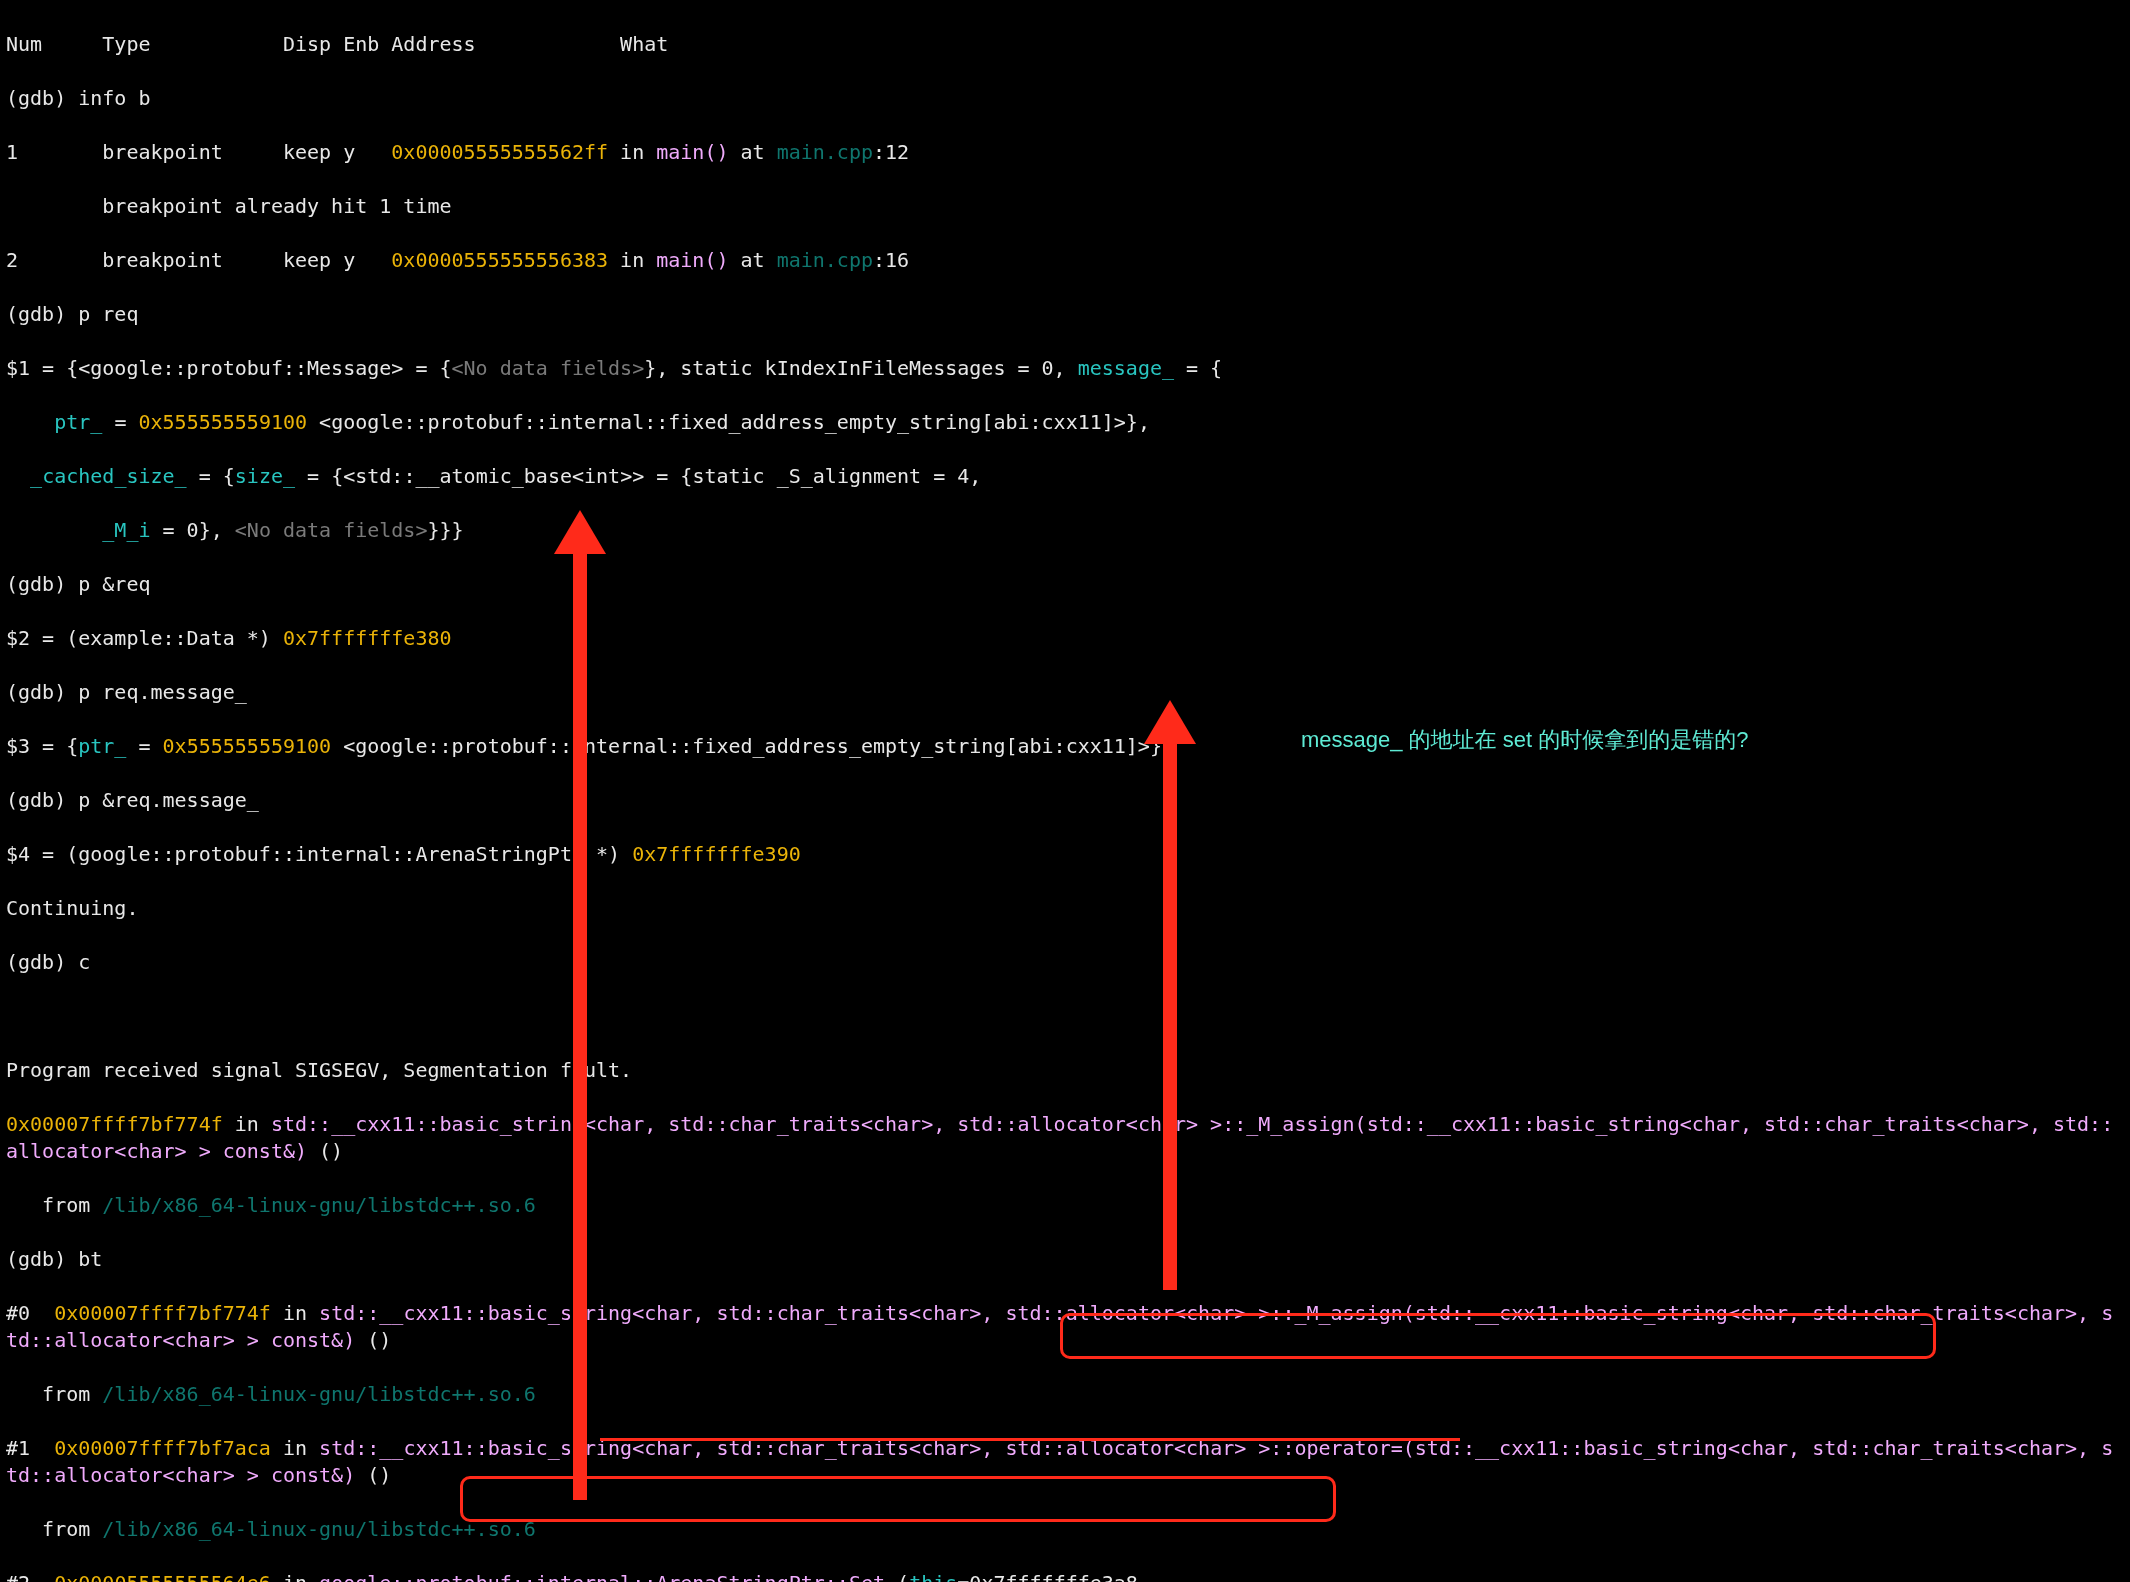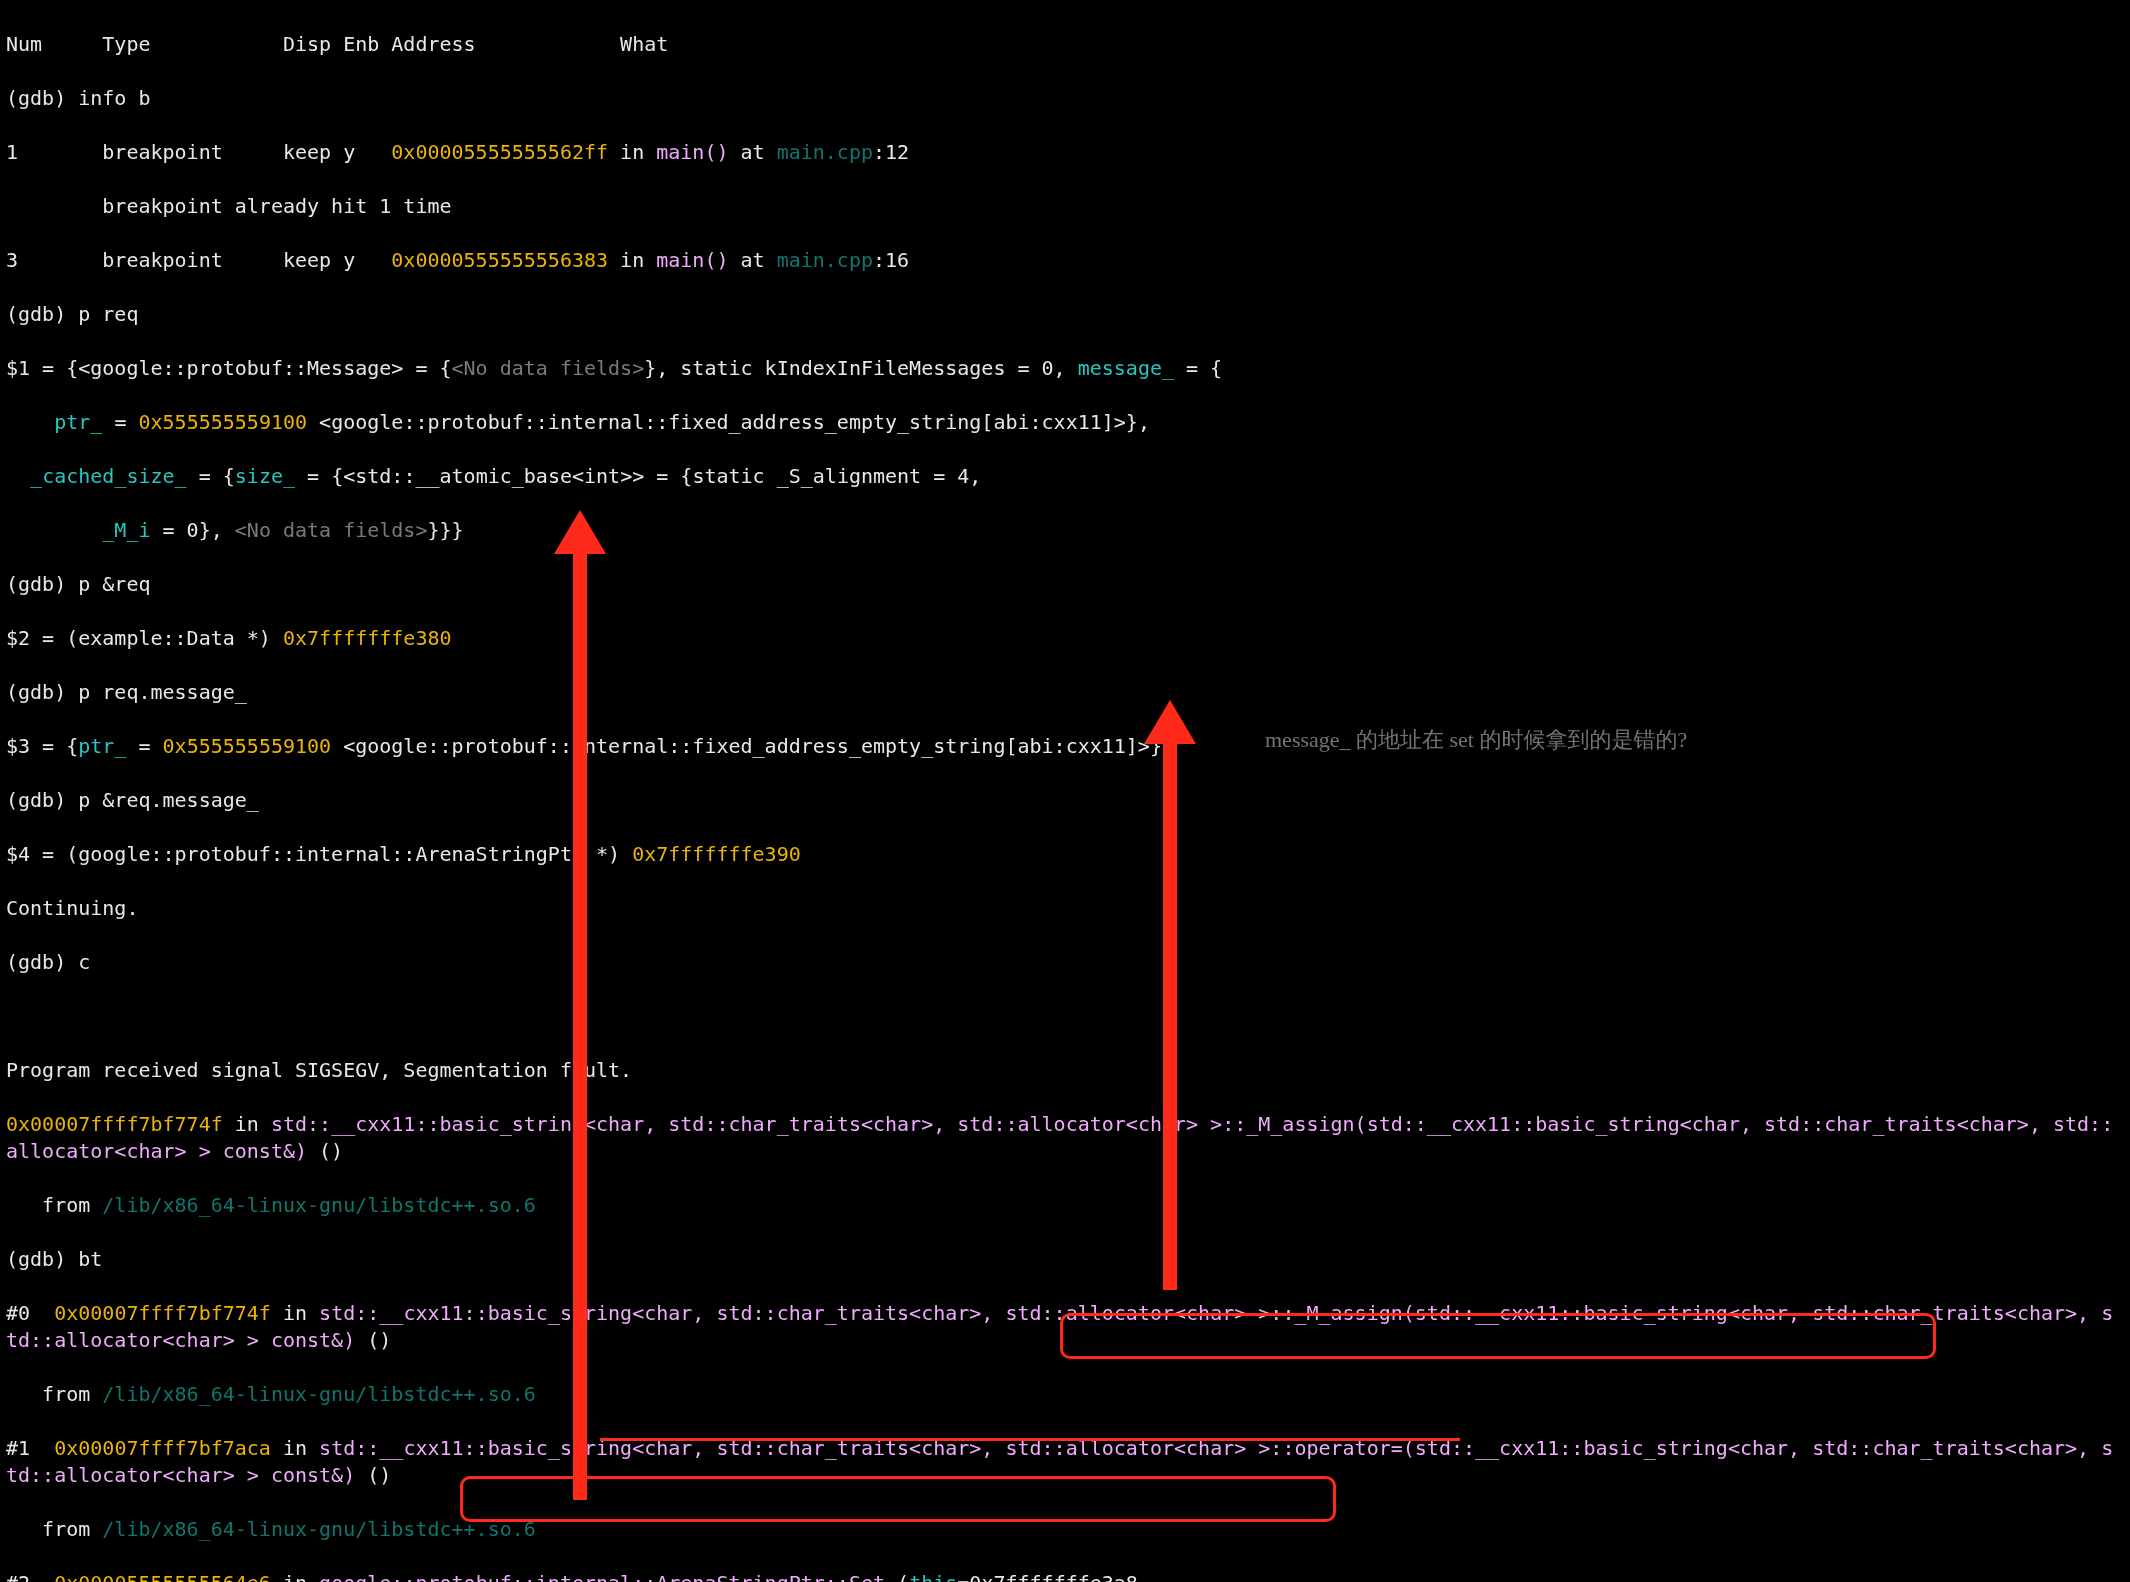--- a/index.html
+++ b/index.html
@@ -22,24 +22,25 @@
   .row { display: block; }
   
   .c-white    { color: #e8e8e8; }
   .c-green    { color: #0f766e; }
   .c-cyan     { color: #29c5c0; }
   .c-blue     { color: #eab308; }
   .c-yellow   { color: #f0abfc; }
   .c-gray     { color: #7a7a7a; }
   .annotation {
     position: absolute;
-    color: #737373;
-    font-family: Liberation Serif, serif;
+    color: #5eead4;
+    font-family: Liberation Sans, sans-serif;
     font-size: 22px;
     pointer-events: none;
+    margin-left: 36px;
   }
   .arrow-svg {
     position: absolute;
     pointer-events: none;
   }
   .hlbox {
     position: absolute;
     border: 3px solid #ff2a1a;
     border-radius: 10px;
     pointer-events: none;
@@ -47,21 +48,21 @@
   }
 </style>
 </head>
 <body>
 
 <div class="terminal">
 <span class="row c-white">Num     Type           Disp Enb Address            What</span>
 <span class="row"><span class="c-white">(gdb) </span><span class="c-white">info b</span></span>
 <span class="row"><span class="c-white">1       breakpoint     keep y   </span><span class="c-blue">0x00005555555562ff</span><span class="c-white"> in </span><span class="c-yellow">main()</span><span class="c-white"> at </span><span class="c-green">main.cpp</span><span class="c-white">:12</span></span>
 <span class="row c-white">        breakpoint already hit 1 time</span>
-<span class="row"><span class="c-white">3       breakpoint     keep y   </span><span class="c-blue">0x0000555555556383</span><span class="c-white"> in </span><span class="c-yellow">main()</span><span class="c-white"> at </span><span class="c-green">main.cpp</span><span class="c-white">:16</span></span>
+<span class="row"><span class="c-white">2       breakpoint     keep y   </span><span class="c-blue">0x0000555555556383</span><span class="c-white"> in </span><span class="c-yellow">main()</span><span class="c-white"> at </span><span class="c-green">main.cpp</span><span class="c-white">:16</span></span>
 <span class="row"><span class="c-white">(gdb) </span><span class="c-white">p req</span></span>
 <span class="row"><span class="c-white">$1 = {&lt;google::protobuf::Message&gt; = {</span><span class="c-gray">&lt;No data fields&gt;</span><span class="c-white">}, static kIndexInFileMessages = 0, </span><span class="c-cyan">message_</span><span class="c-white"> = {</span></span>
 <span class="row"><span class="c-white">    </span><span class="c-cyan">ptr_</span><span class="c-white"> = </span><span class="c-blue">0x555555559100</span><span class="c-white"> &lt;google::protobuf::internal::fixed_address_empty_string[abi:cxx11]&gt;},</span></span>
 <span class="row"><span class="c-white">  </span><span class="c-cyan">_cached_size_</span><span class="c-white"> = {</span><span class="c-cyan">size_</span><span class="c-white"> = {&lt;std::__atomic_base&lt;int&gt;&gt; = {static _S_alignment = 4,</span></span>
 <span class="row"><span class="c-white">        </span><span class="c-cyan">_M_i</span><span class="c-white"> = 0}, </span><span class="c-gray">&lt;No data fields&gt;</span><span class="c-white">}}}</span></span>
 <span class="row"><span class="c-white">(gdb) </span><span class="c-white">p &amp;req</span></span>
 <span class="row"><span class="c-white">$2 = (example::Data *) </span><span class="c-blue">0x7fffffffe380</span></span>
 <span class="row"><span class="c-white">(gdb) </span><span class="c-white">p req.message_</span></span>
 <span class="row"><span class="c-white">$3 = {</span><span class="c-cyan">ptr_</span><span class="c-white"> = </span><span class="c-blue">0x555555559100</span><span class="c-white"> &lt;google::protobuf::internal::fixed_address_empty_string[abi:cxx11]&gt;}</span></span>
 <span class="row"><span class="c-white">(gdb) </span><span class="c-white">p &amp;req.message_</span></span>

